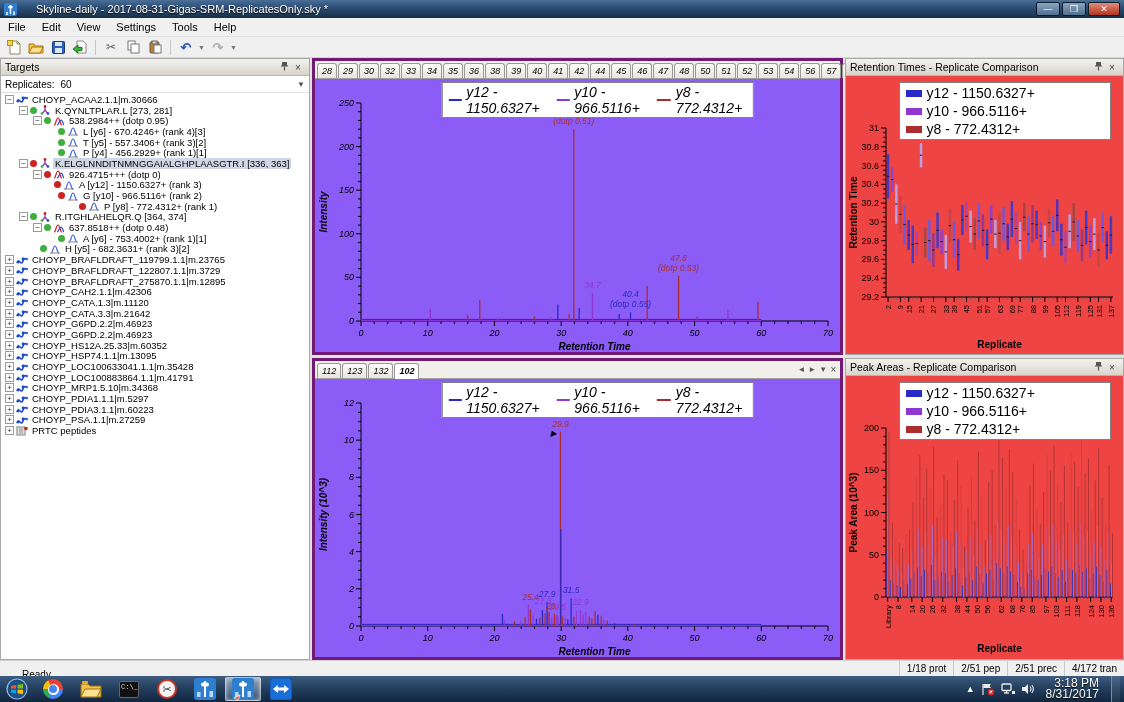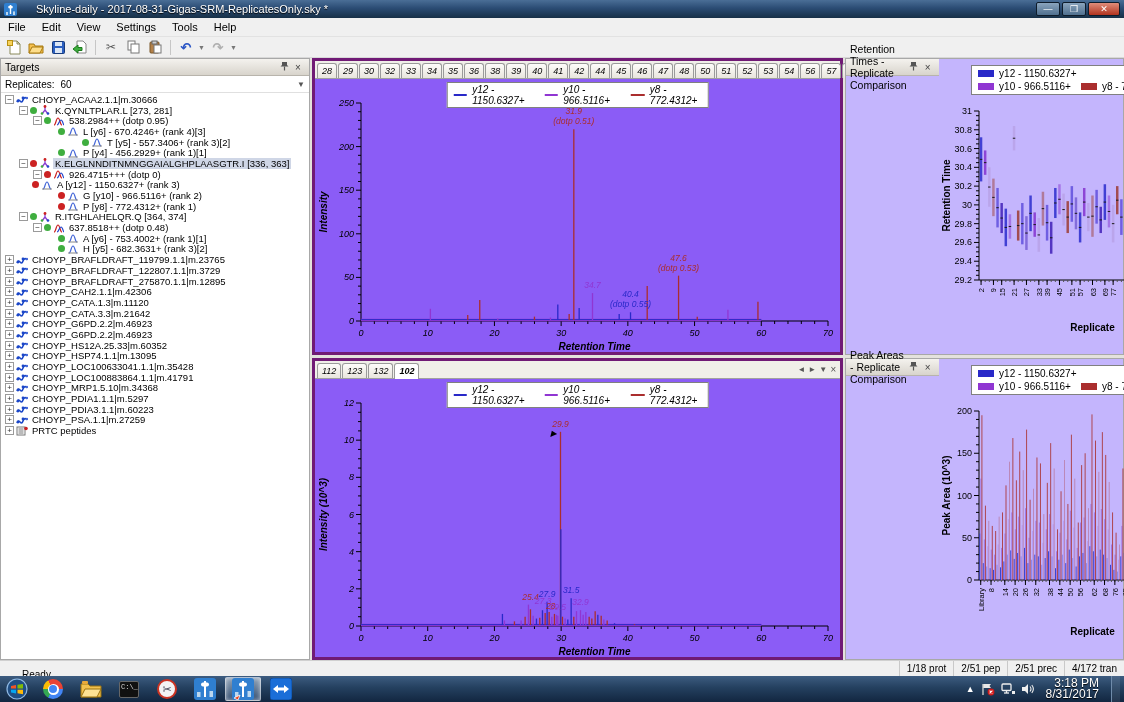--- a/index.html
+++ b/index.html
@@ -58,28 +58,28 @@
   .tabstrip{height:18px;background:#f0efe9;display:flex;align-items:flex-end;padding:2px 2px 0 2px;
     border-bottom:1px solid #a0a0a0;}
   .tab{font-size:9px;padding:1px 4px 1px 4px;border:1px solid #9a9a9a;border-bottom:none;
     border-radius:3px 3px 0 0;background:linear-gradient(180deg,#fdfcfa,#e8e5dd);margin-right:1px;
     height:15px;line-height:13px;}
   .tab.active{background:#fff;font-weight:bold;position:relative;top:1px;height:16px;}
   .tabctl{margin-left:auto;display:flex;align-items:center;gap:3px;color:#555;font-size:8px;
     padding-right:2px;padding-bottom:3px;}
   .chartbox{position:relative;}
   .legend{position:absolute;border:1px solid #808080;background:#fff;display:flex;
-    align-items:flex-start;font-size:10px;padding:1px 6px;gap:12px;z-index:5;}
+    align-items:flex-start;font-size:14px;padding:1px 6px;gap:12px;z-index:5;margin-left:20px;}
   .legend .it{display:flex;align-items:center;gap:5px;}
   .legend .sw{width:18px;height:2px;}
   .legend.thick{flex-wrap:wrap;gap:2px 10px;padding:2px 6px;}
   .legend.thick .sw{width:16px;height:7px;}
   
   .rightcol{width:279px;display:flex;flex-direction:column;background:#f0f0f0;}
-  .panel{background:#c4b5fd;border:1px solid #a8a8a8;position:relative;display:flex;flex-direction:row;}
+  .panel{background:#ef4444;border:1px solid #a8a8a8;position:relative;display:flex;flex-direction:column;}
   .panel-rt{height:297px;}
   .panel-pa{height:302px;}
   
   .statusbar{position:absolute;top:660px;left:0;width:100%;height:16px;background:#f0f0f0;
     border-top:1px solid #d0d0d0;display:flex;align-items:center;font-size:10px;}
   .statusbar .ready{padding-left:22px;flex:1;margin-top:12px;}
   .scell{border-left:1px solid #c9c9c9;padding:0 7px;height:100%;display:flex;align-items:center;}
   
   .taskbar{position:absolute;top:676px;left:0;width:100%;height:26px;
     background:linear-gradient(180deg,#3d5c80 0%,#24405f 45%,#122640 100%);
@@ -223,21 +223,21 @@
           </div>
           <div class="trow" style="padding-left: 46px;">
             <span style="width:11px;flex:0 0 11px;"></span>
             <span class="dot green"></span>
             <span class="ticon"><svg width="12" height="10" viewBox="0 0 12 10">
                 <path d="M2 9C4 9 4 2 6 2s2 7 4 7" fill="none" stroke="#4668d8" stroke-width="1.2"></path>
                 <line x1="1" y1="9" x2="11" y2="9" stroke="#888"></line>
               </svg></span>
             <span class="lbl">L [y6] - 670.4246+ (rank 4)[3]</span>
           </div>
-          <div class="trow" style="padding-left: 70px;">
+          <div class="trow" style="padding-left: 46px;">
             <span style="width:11px;flex:0 0 11px;"></span>
             <span class="dot green"></span>
             <span class="ticon"><svg width="12" height="10" viewBox="0 0 12 10">
                 <path d="M2 9C4 9 4 2 6 2s2 7 4 7" fill="none" stroke="#4668d8" stroke-width="1.2"></path>
                 <line x1="1" y1="9" x2="11" y2="9" stroke="#888"></line>
               </svg></span>
             <span class="lbl">T [y5] - 557.3406+ (rank 3)[2]</span>
           </div>
           <div class="trow" style="padding-left: 46px;">
             <span style="width:11px;flex:0 0 11px;"></span>
@@ -261,39 +261,39 @@
           </div>
           <div class="trow" style="padding-left: 32px;">
             <span class="exp">−</span>
             <span class="dot red"></span>
             <span class="ticon"><svg width="12" height="10" viewBox="0 0 12 10">
                 <path d="M1 9C3 9 3 2 5 2s2 7 4 7" fill="none" stroke="#cc2222" stroke-width="1.2"></path>
                 <path d="M4 9C6 9 6 4 8 4s2 5 3 5" fill="none" stroke="#2244cc" stroke-width="1.2"></path>
               </svg></span>
             <span class="lbl">926.4715+++ (dotp 0)</span>
           </div>
-          <div class="trow" style="padding-left: 20px; text-align: center;">
+          <div class="trow" style="padding-left: 42px; text-align: center;">
             <span style="width:11px;flex:0 0 11px;"></span>
             <span class="dot red"></span>
             <span class="ticon"><svg width="12" height="10" viewBox="0 0 12 10">
                 <path d="M2 9C4 9 4 2 6 2s2 7 4 7" fill="none" stroke="#4668d8" stroke-width="1.2"></path>
                 <line x1="1" y1="9" x2="11" y2="9" stroke="#888"></line>
               </svg></span>
             <span class="lbl">A [y12] - 1150.6327+ (rank 3)</span>
           </div>
           <div class="trow" style="padding-left: 46px;">
             <span style="width:11px;flex:0 0 11px;"></span>
             <span class="dot red"></span>
             <span class="ticon"><svg width="12" height="10" viewBox="0 0 12 10">
                 <path d="M2 9C4 9 4 2 6 2s2 7 4 7" fill="none" stroke="#4668d8" stroke-width="1.2"></path>
                 <line x1="1" y1="9" x2="11" y2="9" stroke="#888"></line>
               </svg></span>
             <span class="lbl">G [y10] - 966.5116+ (rank 2)</span>
           </div>
-          <div class="trow" style="padding-left: 46px;">
+          <div class="trow" style="padding-left: 67px;">
             <span style="width:11px;flex:0 0 11px;"></span>
             <span class="dot red"></span>
             <span class="ticon"><svg width="12" height="10" viewBox="0 0 12 10">
                 <path d="M2 9C4 9 4 2 6 2s2 7 4 7" fill="none" stroke="#4668d8" stroke-width="1.2"></path>
                 <line x1="1" y1="9" x2="11" y2="9" stroke="#888"></line>
               </svg></span>
             <span class="lbl">P [y8] - 772.4312+ (rank 1)</span>
           </div>
           <div class="trow" style="padding-left: 18px;">
             <span class="exp">−</span>
@@ -317,21 +317,21 @@
           </div>
           <div class="trow" style="padding-left: 46px;">
             <span style="width:11px;flex:0 0 11px;"></span>
             <span class="dot green"></span>
             <span class="ticon"><svg width="12" height="10" viewBox="0 0 12 10">
                 <path d="M2 9C4 9 4 2 6 2s2 7 4 7" fill="none" stroke="#4668d8" stroke-width="1.2"></path>
                 <line x1="1" y1="9" x2="11" y2="9" stroke="#888"></line>
               </svg></span>
             <span class="lbl">A [y6] - 753.4002+ (rank 1)[1]</span>
           </div>
-          <div class="trow" style="padding-left: 46px;">
+          <div class="trow" style="padding-left: 28px;">
             <span style="width:11px;flex:0 0 11px;"></span>
             <span class="dot green"></span>
             <span class="ticon"><svg width="12" height="10" viewBox="0 0 12 10">
                 <path d="M2 9C4 9 4 2 6 2s2 7 4 7" fill="none" stroke="#4668d8" stroke-width="1.2"></path>
                 <line x1="1" y1="9" x2="11" y2="9" stroke="#888"></line>
               </svg></span>
             <span class="lbl">H [y5] - 682.3631+ (rank 3)[2]</span>
           </div>
           <div class="trow" style="padding-left: 4px;">
             <span class="exp">+</span>

